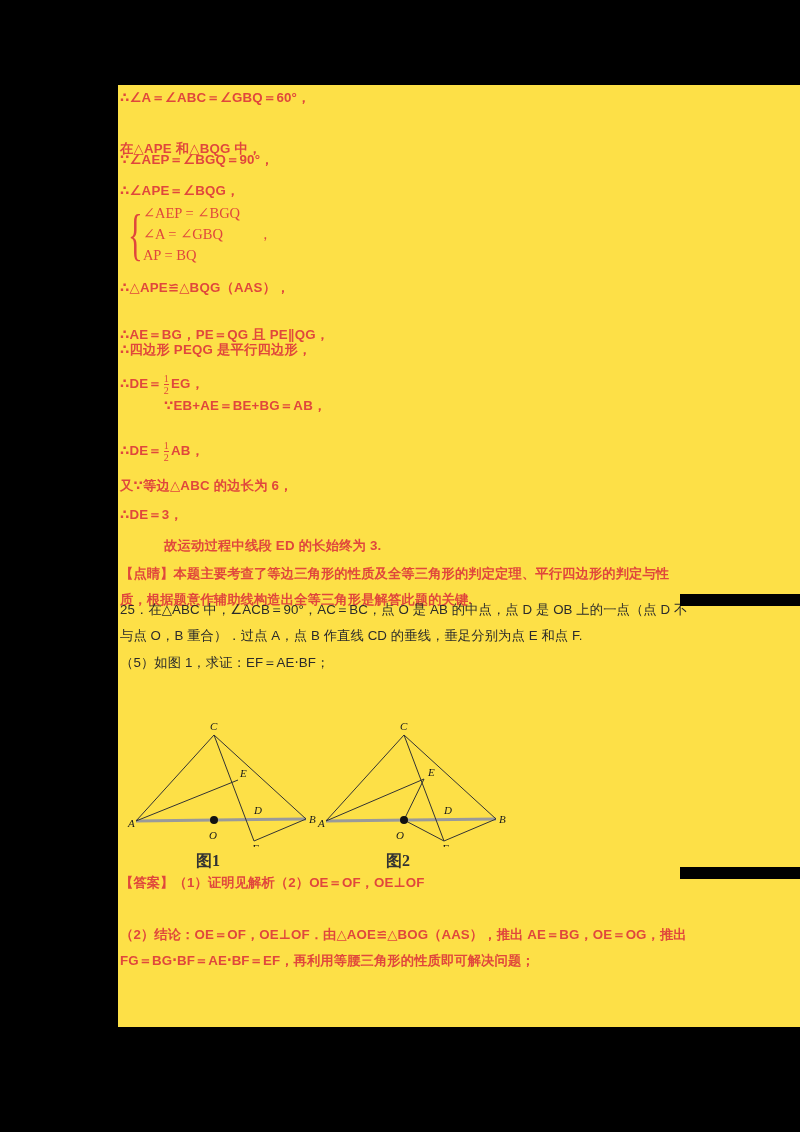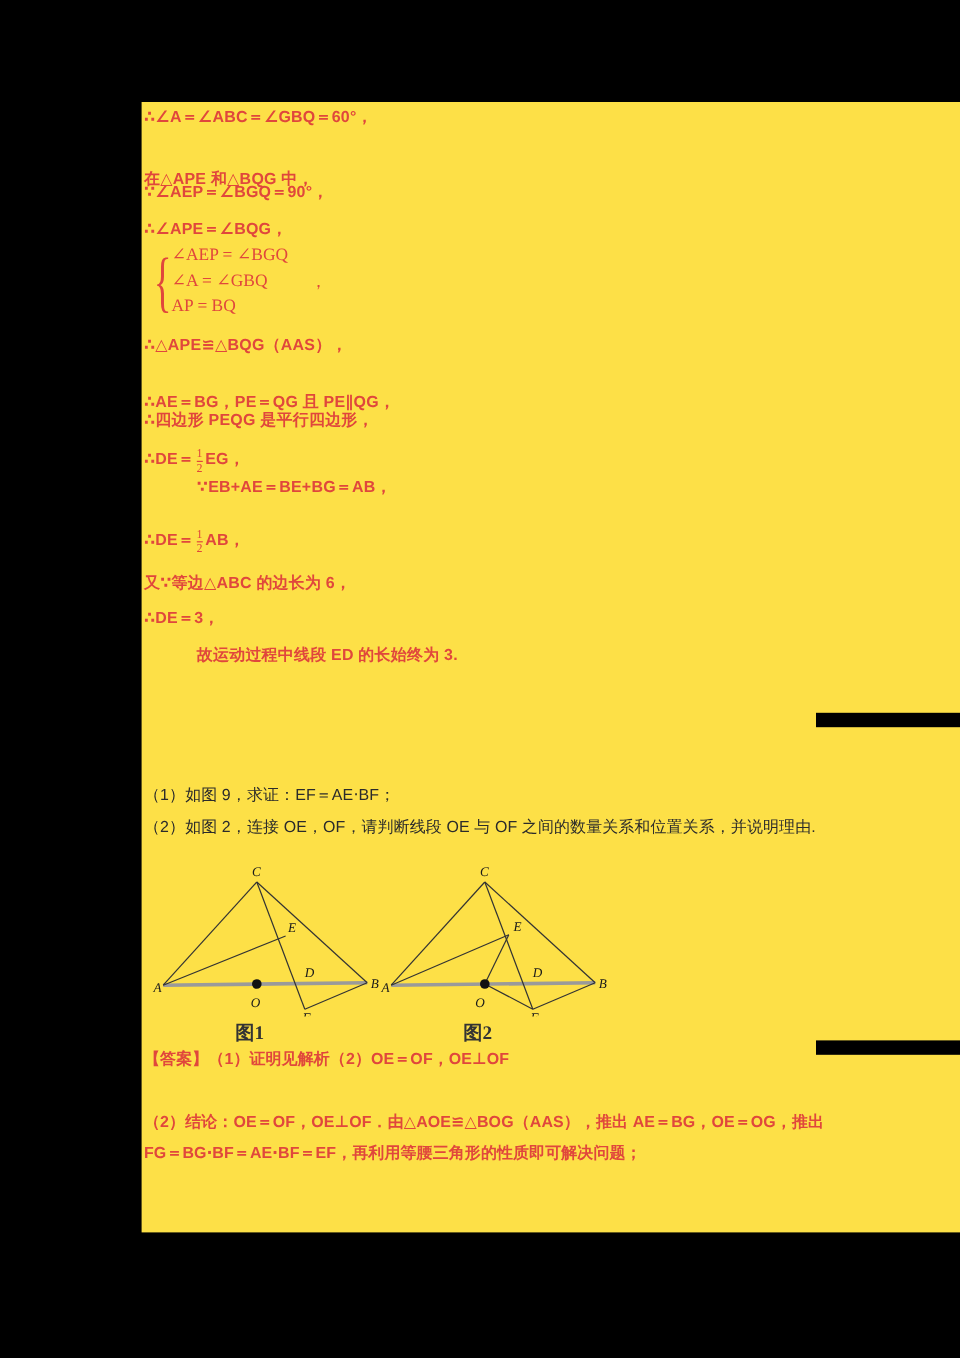--- a/index.html
+++ b/index.html
@@ -110,23 +110,24 @@
   <div class="line red" style="left:2px;top:314px;margin-left:44px;">∵EB+AE＝BE+BG＝AB，</div>
 
   <div class="line red" style="left:2px;top:355px;">
     <span>∴DE＝</span><span class="frac"><span class="num">1</span><span class="den">2</span></span><span>AB，</span>
   </div>
 
   <div class="line red" style="left:2px;top:394px;">又∵等边△ABC 的边长为 6，</div>
   <div class="line red" style="left:2px;top:423px;">∴DE＝3，</div>
   <div class="line red" style="left:2px;top:454px;margin-left:44px;">故运动过程中线段 ED 的长始终为 3.</div>
 
+  <div class="wrapline red" style="left:2px;top:476px;width:560px;white-space:normal;">【点睛】本题主要考查了等边三角形的性质及全等三角形的判定定理、平行四边形的判定与性质，根据题意作辅助线构造出全等三角形是解答此题的关键.</div>
 
-  <div class="wrapline blk" style="left:2px;top:565px;width:568px;white-space:normal;font-weight:normal;">（1）如图 9，求证：EF＝AE‧BF；</div>
-  <div class="wrapline blk" style="left:2px;top:591px;width:560px;white-space:normal;font-weight:normal;">（2）如图 2，连接 OE，OF，请判断线段 OE 与 OF 之间的数量关系和位置关系，并说明理由.</div>
+  <div class="wrapline blk" style="left:2px;top:512px;width:568px;white-space:normal;font-weight:normal;">25．在△ABC 中，∠ACB＝90°，AC＝BC，点 O 是 AB 的中点，点 D 是 OB 上的一点（点 D 不与点 O，B 重合）．过点 A，点 B 作直线 CD 的垂线，垂足分别为点 E 和点 F.</div>
+  <div class="wrapline blk" style="left:2px;top:565px;width:568px;white-space:normal;font-weight:normal;">（5）如图 1，求证：EF＝AE‧BF；</div>
 
   <div class="fig" style="left:8px;top:632px;">
     <svg width="200" height="130" viewBox="0 0 200 130">
 
       <line x1="10" y1="104" x2="180" y2="102" stroke="#9a9a9a" stroke-width="3"></line>
 
       <line x1="10" y1="104" x2="88" y2="18" stroke="#333" stroke-width="1"></line>
       <line x1="88" y1="18" x2="180" y2="102" stroke="#333" stroke-width="1"></line>
 
       <line x1="88" y1="18" x2="128" y2="124" stroke="#333" stroke-width="1"></line>

